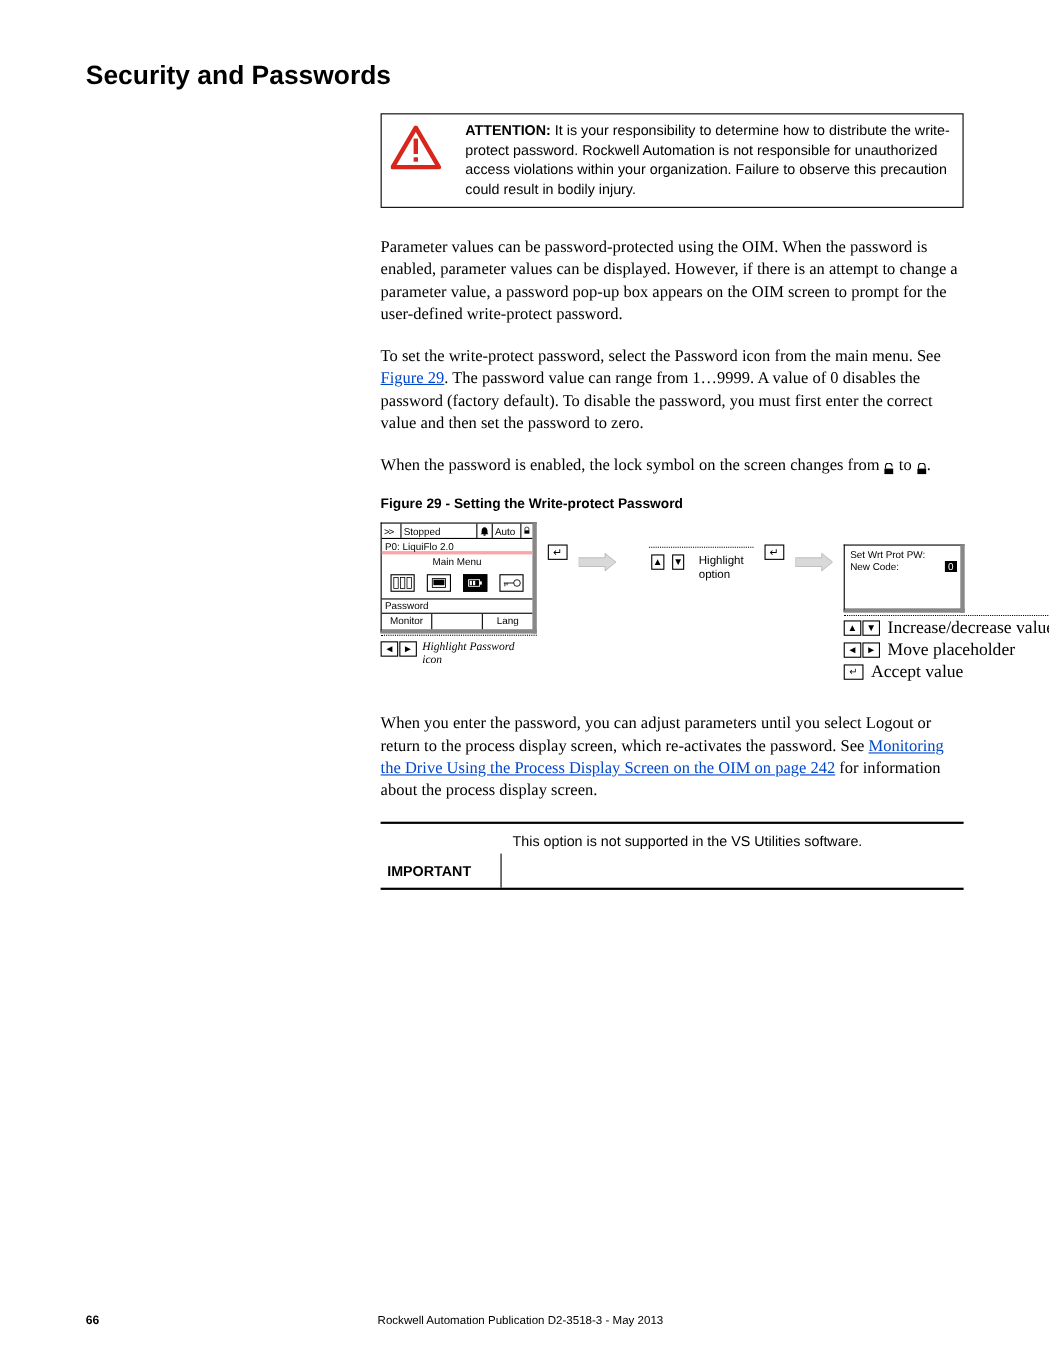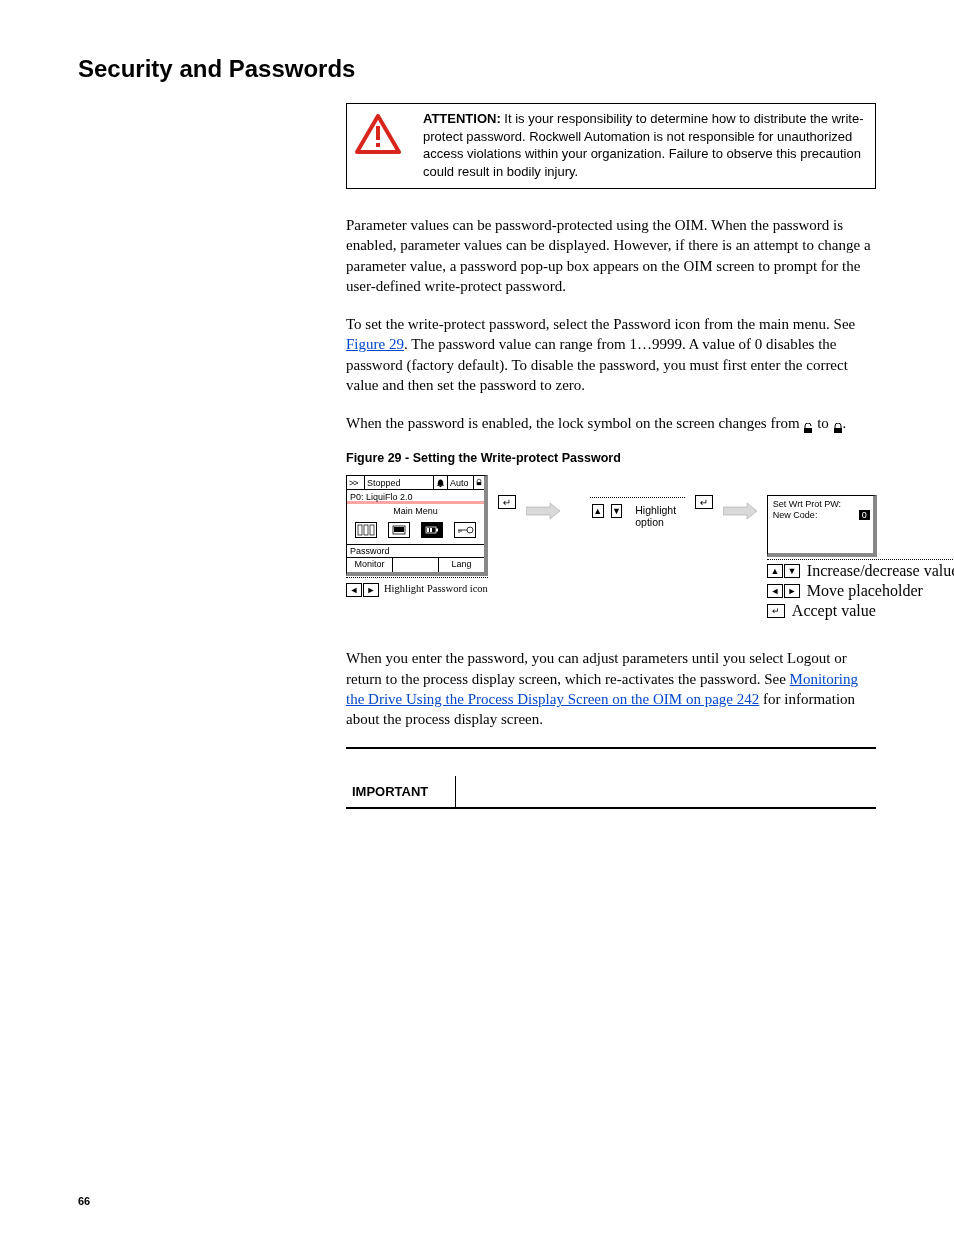--- a/index.html
+++ b/index.html
@@ -119,21 +119,21 @@
   }
   .under-row {
     display:flex; align-items:flex-start; gap:6px;
     font-family: Arial, Helvetica, sans-serif; font-size:10.5px;
     margin-top:4px;
   }
   .keybox { border:1px solid #000; width:16px; height:14px; display:inline-flex; align-items:center; justify-content:center; font-size:9px; margin-right:1px; }
   .under-main { margin-left:0; width:142px; }
   .under-main .dotted { border-top:1px dotted #000; height:6px; margin:1px 0 0 0;}
   .under-main .row { display:flex; align-items:flex-start; }
-  .under-main .txt { font-size:10.5px; line-height:1.1; padding-left:4px;}
+  .under-main .txt { font-size:10.5px; line-height:1.1; padding-left:4px;font-style:italic;}
   .under-mid { width: 190px; margin-left:20px; }
   .under-mid .dots { border-top:1px dotted #000; padding-top:2px; margin-top:2px;}
   .under-right { width: 210px; }
   .under-right .rline { display:flex; align-items:center; margin-bottom:2px; }
   .under-right .rline .lbl { margin-left:6px; }
   .important-box {
     border-top: 2px solid #000;
     border-bottom: 2px solid #000;
     margin-top: 18px;
     display: flex;
@@ -149,21 +149,21 @@
   }
   .important-box .imp-r {
     font-size: 13px;
     padding: 8px 10px;
   }
   .footer {
     position: absolute;
     bottom: 28px;
     left: 0; right:0;
     display:flex;
-    justify-content: flex-start;
+    justify-content: center;
     padding: 0 78px;
     font-family: Arial, Helvetica, sans-serif;
     font-size: 11px;
   }
   .footer .pn { font-weight: bold; }
   .footer .pub { flex:1; text-align:center; font-size:10.5px; color:#000; }
   .lock-sm { display:inline-block; width:10px; height:11px; position:relative; vertical-align:middle; }
 </style>
 </head>
 <body>
@@ -333,22 +333,24 @@
         </div>
       </div>
     </div>
 
     <div class="para" style="margin-top:26px;">
       <span>When you enter the password, you can adjust parameters until you select Logout or return to the process display screen, which re-activates the password. See </span><a href="#">Monitoring the Drive Using the Process Display Screen on the OIM on page 242</a><span> for information about the process display screen.</span>
     </div>
 
     <div class="important-box">
       <div class="imp-l">IMPORTANT</div>
+      <div class="imp-r">This option is not supported in the VS Utilities software.</div>
     </div>
 
   </div>
 
   <div class="footer">
     <span class="pn">66</span>
+    <span class="pub">Rockwell Automation Publication D2-3518-3 - May 2013</span>
     <span style="width:20px;"></span>
   </div>
 
 </div>
 
 </body></html>

